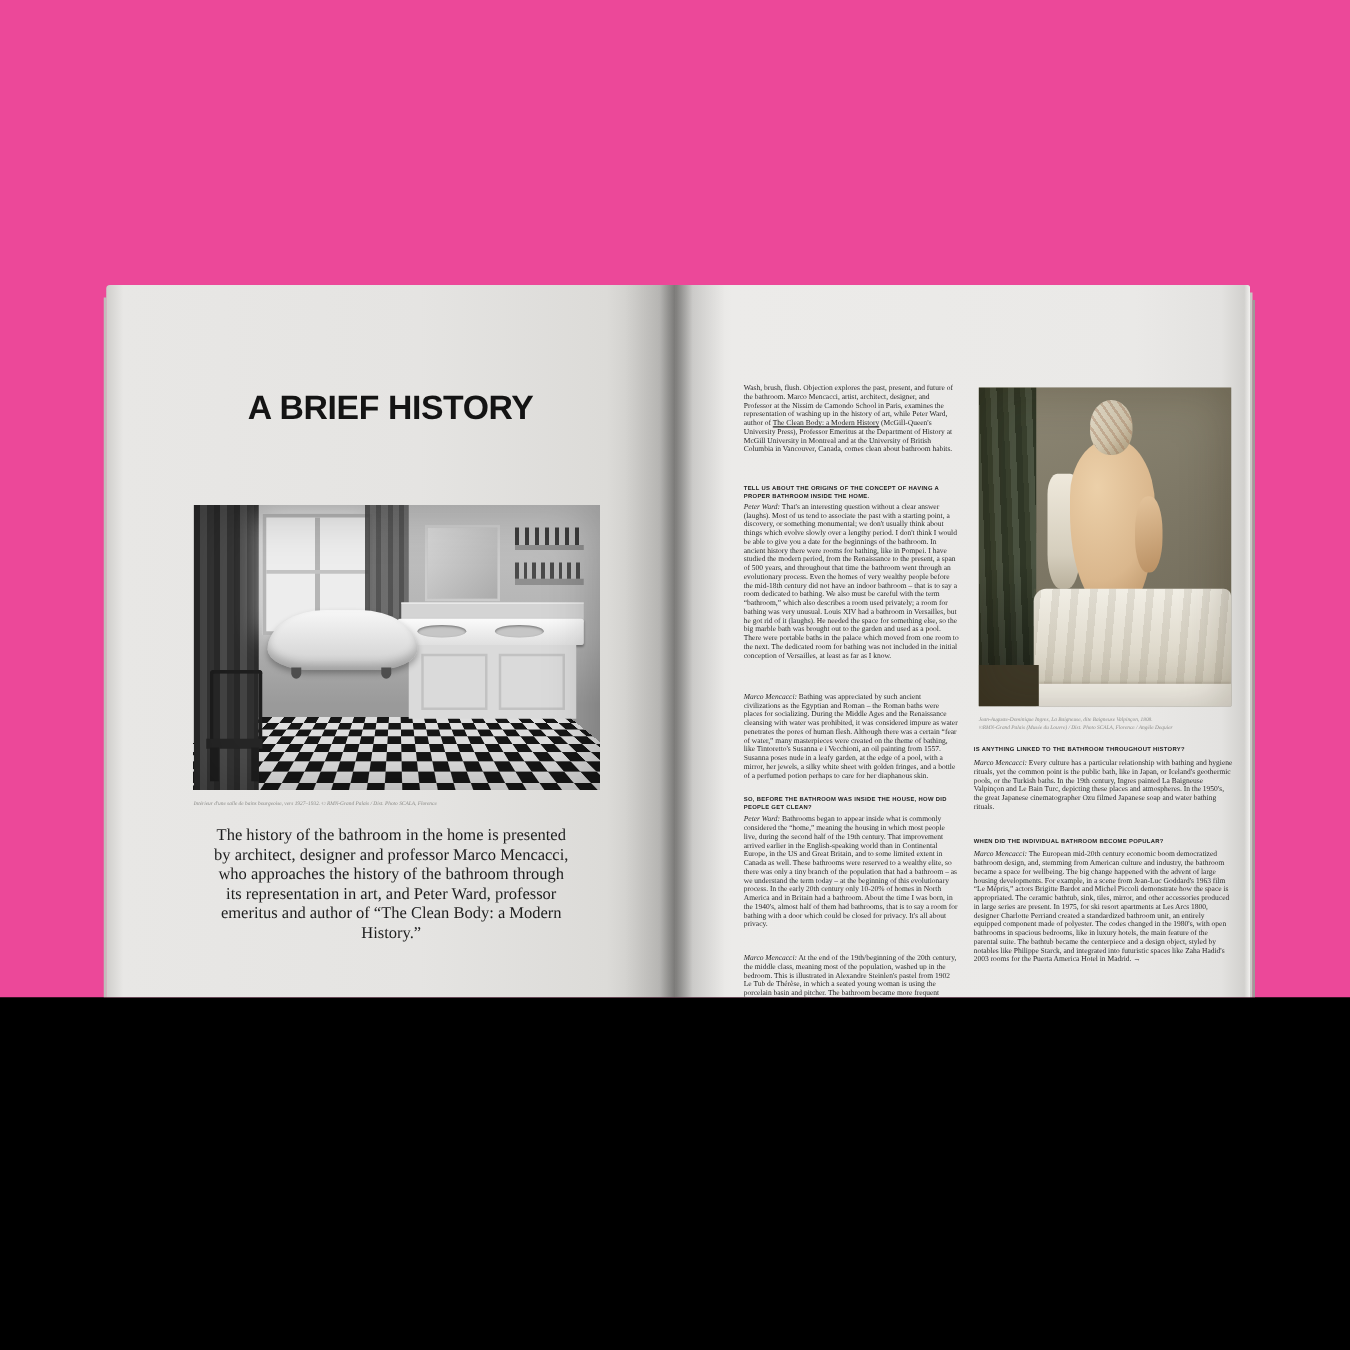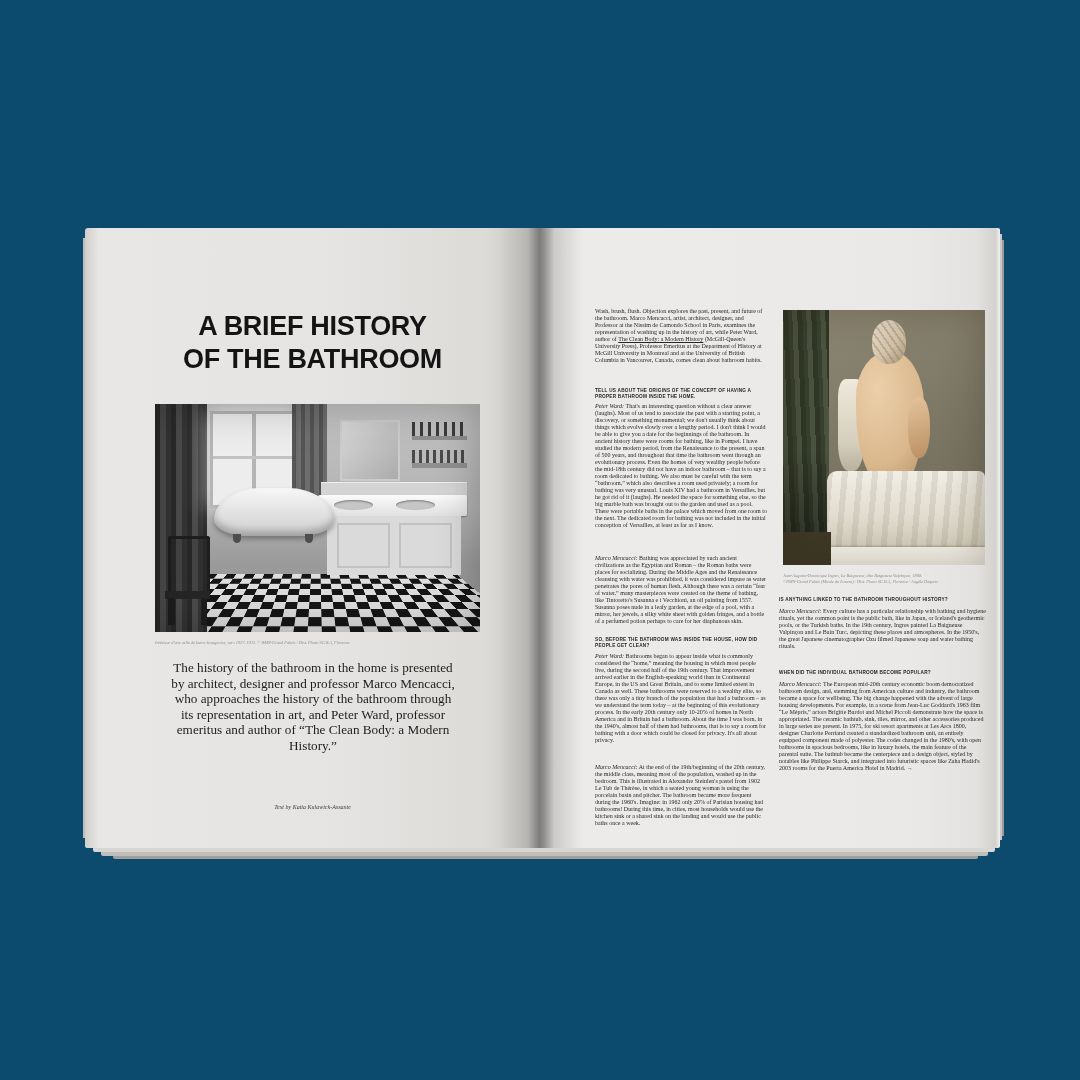--- a/index.html
+++ b/index.html
@@ -1,16 +1,16 @@
 <!DOCTYPE html>
 <html><head>
 <meta charset="utf-8">
 <style>
   html,body{margin:0;padding:0;background:#000;}
-  .stage{position:relative;width:1080px;height:1080px;background:#0c4a6e;overflow:hidden;
+  .stage{position:relative;width:1080px;height:798px;background:#ec4899;overflow:hidden;
          font-family:"Liberation Serif",serif;}
   .spread{position:absolute;left:85px;top:228px;width:915px;height:636px;}
 
   
   .page{position:absolute;top:0;height:620px;}
   .page-left{left:0;width:455px;border-radius:3px 0 0 2px;
     background:linear-gradient(to right,#cfcecb 0%,#e8e7e5 3%,#e5e4e2 55%,#dcdbd8 88%,#c6c5c2 97%,#b3b2af 100%);}
   .page-right{left:455px;width:460px;border-radius:0 2px 2px 0;
     background:linear-gradient(to right,#bdbcb9 0%,#e2e1df 3%,#ecebe9 10%,#eae9e7 80%,#e3e2e0 95%,#d2d1ce 99%,#f2f1ef 100%);}
   .gutter-shadow{position:absolute;left:415px;top:0;width:80px;height:620px;pointer-events:none;
@@ -124,21 +124,20 @@
     <div class="bstack s1"></div>
     <div class="bstack s2"></div>
     <div class="bstack s3"></div>
     <div class="redge r1"></div>
     <div class="redge r2"></div>
     <div class="ledge"></div>
 
     <div class="page page-left">
       <h1 class="title">
         <span>A BRIEF HISTORY</span><br>
-        <span>OF THE BATHROOM</span>
       </h1>
 
       <div class="photo-bw">
         <div class="pw-wall"></div>
         <div class="pw-floor"></div>
         <div class="pw-curtain-left"></div>
         <div class="pw-window">
           <div class="pw-window-bar"></div>
           <div class="pw-window-bar2"></div>
         </div>

